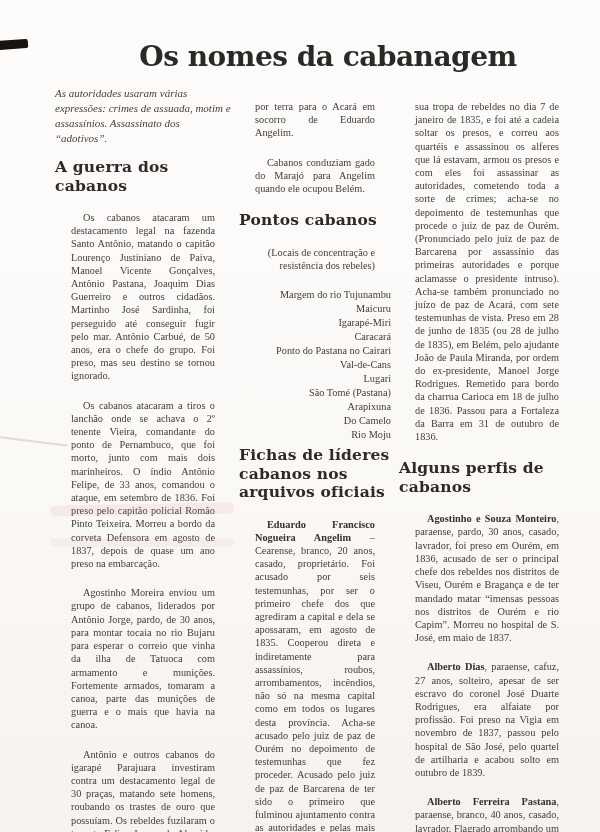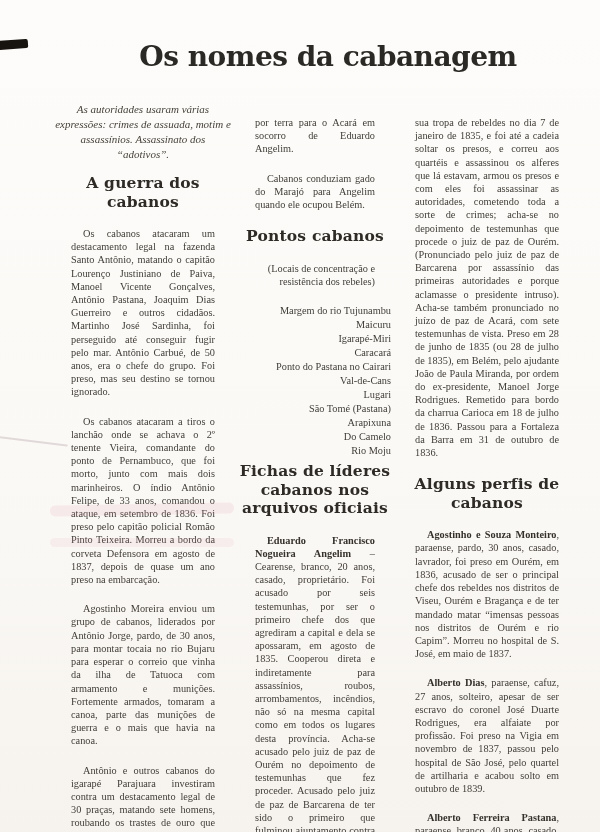--- a/index.html
+++ b/index.html
@@ -17,40 +17,40 @@
   .crease { position:absolute; left:-6px; top:398px; width:74px; height:2px;
     background:rgba(130,105,115,0.22); transform:rotate(7deg); border-radius:2px; }
   .streak-a { position:absolute; left:50px; top:462px; width:184px; height:11px;
     background:rgba(226,130,158,0.12); transform:rotate(-1deg); border-radius:5px; }
   .streak-b { position:absolute; left:50px; top:496px; width:184px; height:9px;
     background:rgba(226,130,158,0.09); border-radius:5px; }
   .bottom-tint { position:absolute; left:0; bottom:0; width:100%; height:46px;
     background:linear-gradient(to bottom, rgba(0,0,0,0), rgba(205,192,188,0.18)); }
 
   .title {
-    margin:42px 25px 28px 55px; text-align:center;
+    margin:42px 25px 12px 55px; text-align:center;
     font-family:"DejaVu Serif", serif; font-weight:bold;
     font-size:28px; line-height:30px; letter-spacing:-0.5px; color:#2b2925;
     padding-left:26px;
   }
 
   .content { display:flex; gap:8px; padding:0 24px 0 55px; }
   .col { text-align:justify; font-size:10.3px; line-height:13.2px; hyphens:auto; }
   .col-left  { width:176px; }
   .col-mid   { width:152px; }
   .col-right { width:176px; }
 
   .intro {
-    font-style:italic; text-align:center; font-size:11px; line-height:15px;
+    font-style:italic; text-align:left; font-size:11px; line-height:15px;
     color:#46423a; margin:2px 0 12px 0; hyphens:none;
   }
   .h2 {
     font-family:"DejaVu Serif", serif; font-weight:bold;
     font-size:15.5px; line-height:18.5px; letter-spacing:0.2px; color:#2e2b26;
-    text-align:center; margin:10px 0 12px 0; hyphens:none;
+    text-align:left; margin:10px 0 12px 0; hyphens:none;
   }
   .h2.tight { margin-top:4px; }
   p { margin:16px; }
   p.indent { text-indent:12px; }
   .entry { text-indent:12px; }
   .entry b { font-weight:bold; color:#34312b; }
 
   .pontos-subtitle { text-indent:12px; text-align:right; }
   ul.pontos { list-style:none; margin:1px 0 0 0; padding:0 0 0 10px; text-align:right; }
   ul.pontos li { line-height:14px; }

